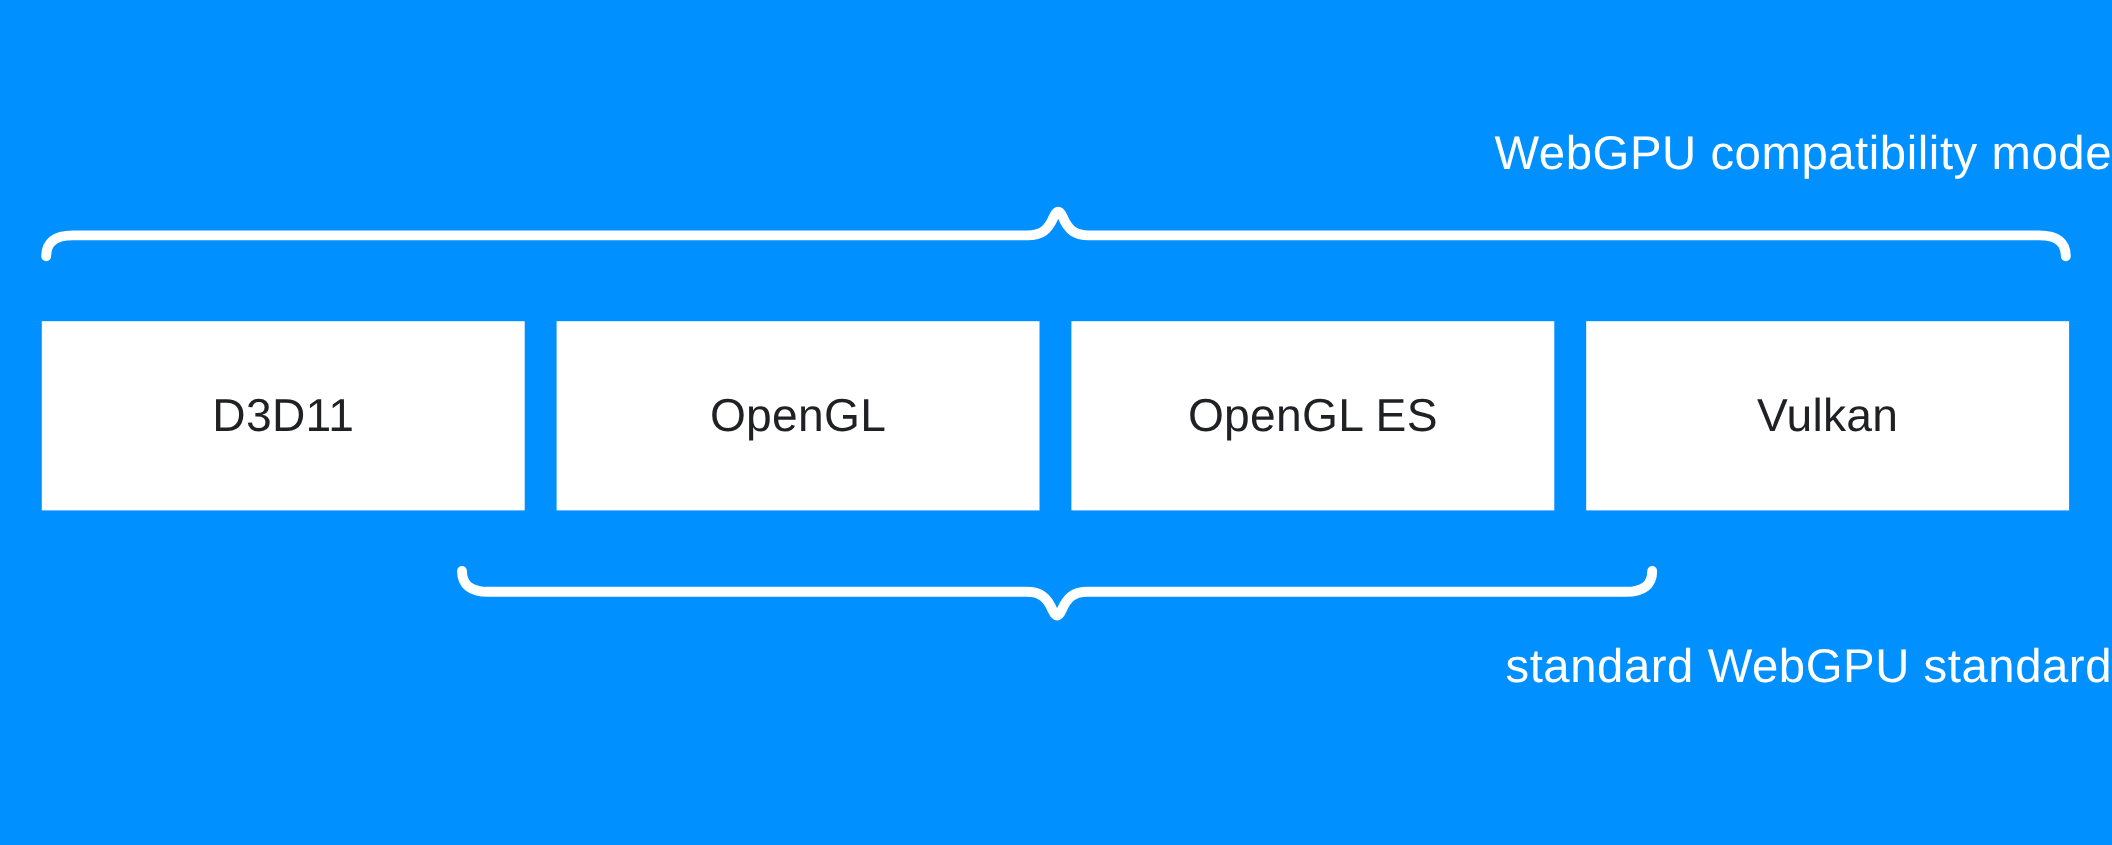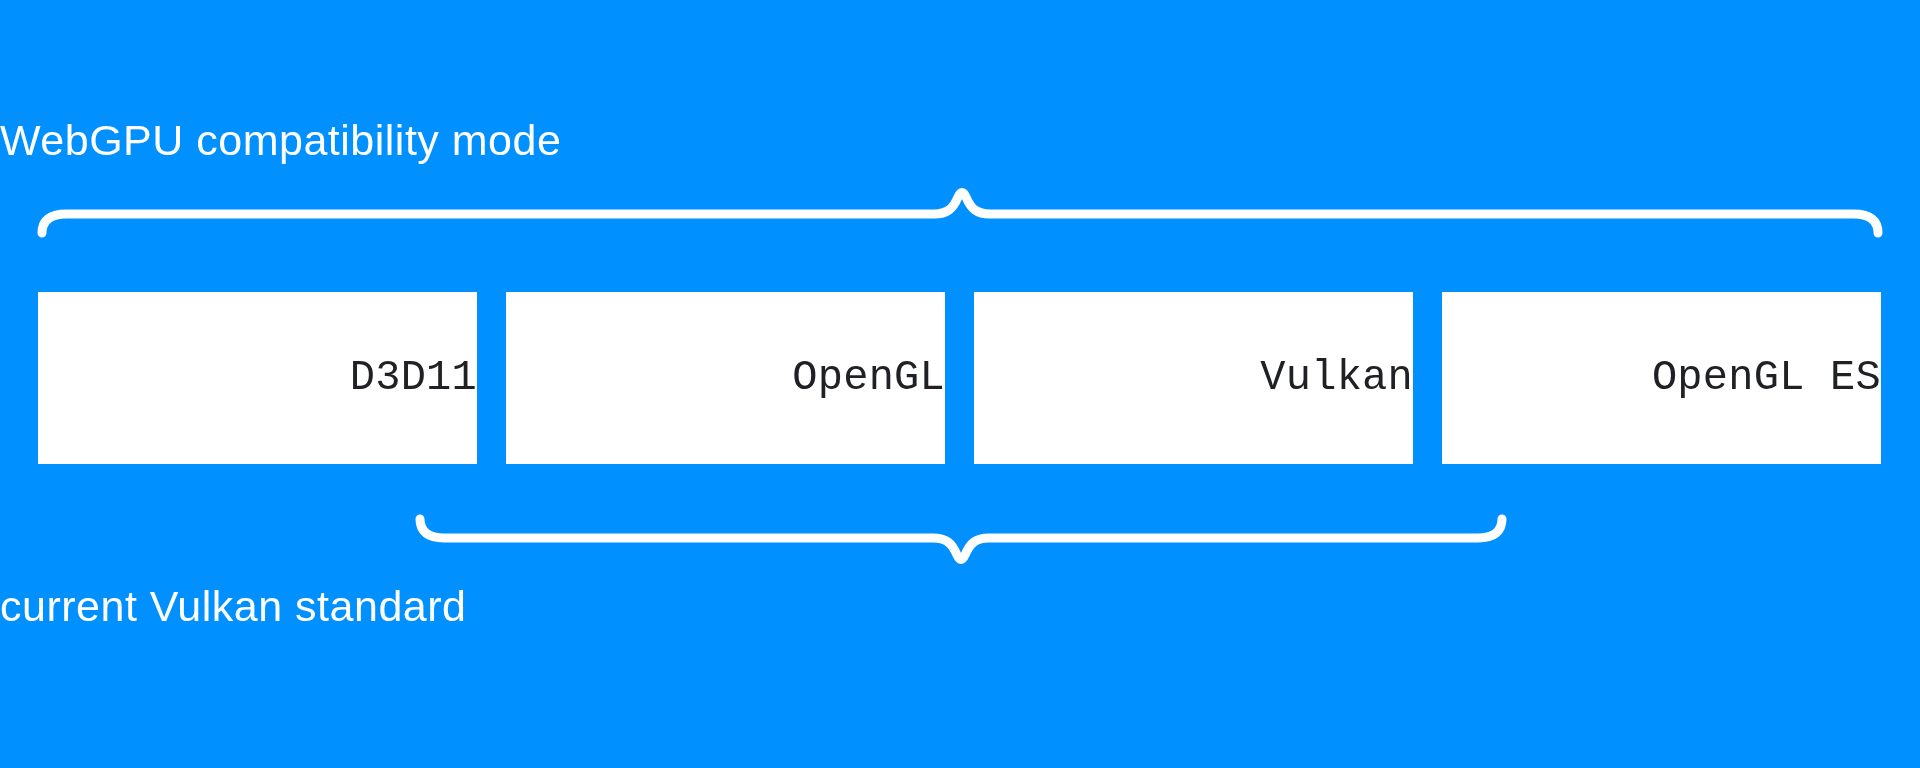--- a/index.html
+++ b/index.html
@@ -18,21 +18,21 @@
   .canvas {
     position: relative;
     width: 1920px;
     height: 768px;
     background: var(--bg);
   }
   .brace-label {
     position: absolute;
     left: 0;
     width: 1920px;
-    text-align: left;
+    text-align: right;
     color: var(--label-text);
     font-size: 43px;
     line-height: 44px;
     font-weight: 400;
     letter-spacing: 0.5px;
   }
   .top-label { top: 118px; }
   .bottom-label { top: 584px; }
   .braces-svg {
     position: absolute;
@@ -55,22 +55,21 @@
     width: 1843px;
     height: 172px;
     display: flex;
     gap: 29px;
   }
   .api-box {
     flex: 1 1 0;
     background: var(--box-fill);
     display: flex;
     align-items: center;
-    justify-content: flex-end;
-    font-family: Liberation Mono, monospace;
+    justify-content: center;
   }
   .api-box span {
     color: var(--box-text);
     font-size: 42px;
     font-weight: 400;
     letter-spacing: 0.25px;
     white-space: nowrap;
   }
 </style>
 </head>
@@ -100,22 +99,22 @@
   </svg>
 
   <div class="boxes-row">
     <div class="api-box">
       <span>D3D11</span>
     </div>
     <div class="api-box">
       <span>OpenGL</span>
     </div>
     <div class="api-box">
-      <span>Vulkan</span>
+      <span>OpenGL ES</span>
     </div>
     <div class="api-box">
-      <span>OpenGL ES</span>
+      <span>Vulkan</span>
     </div>
   </div>
 
-  <div class="brace-label bottom-label">current Vulkan standard</div>
+  <div class="brace-label bottom-label">standard WebGPU standard</div>
 
 </div>
 
 </body></html>

